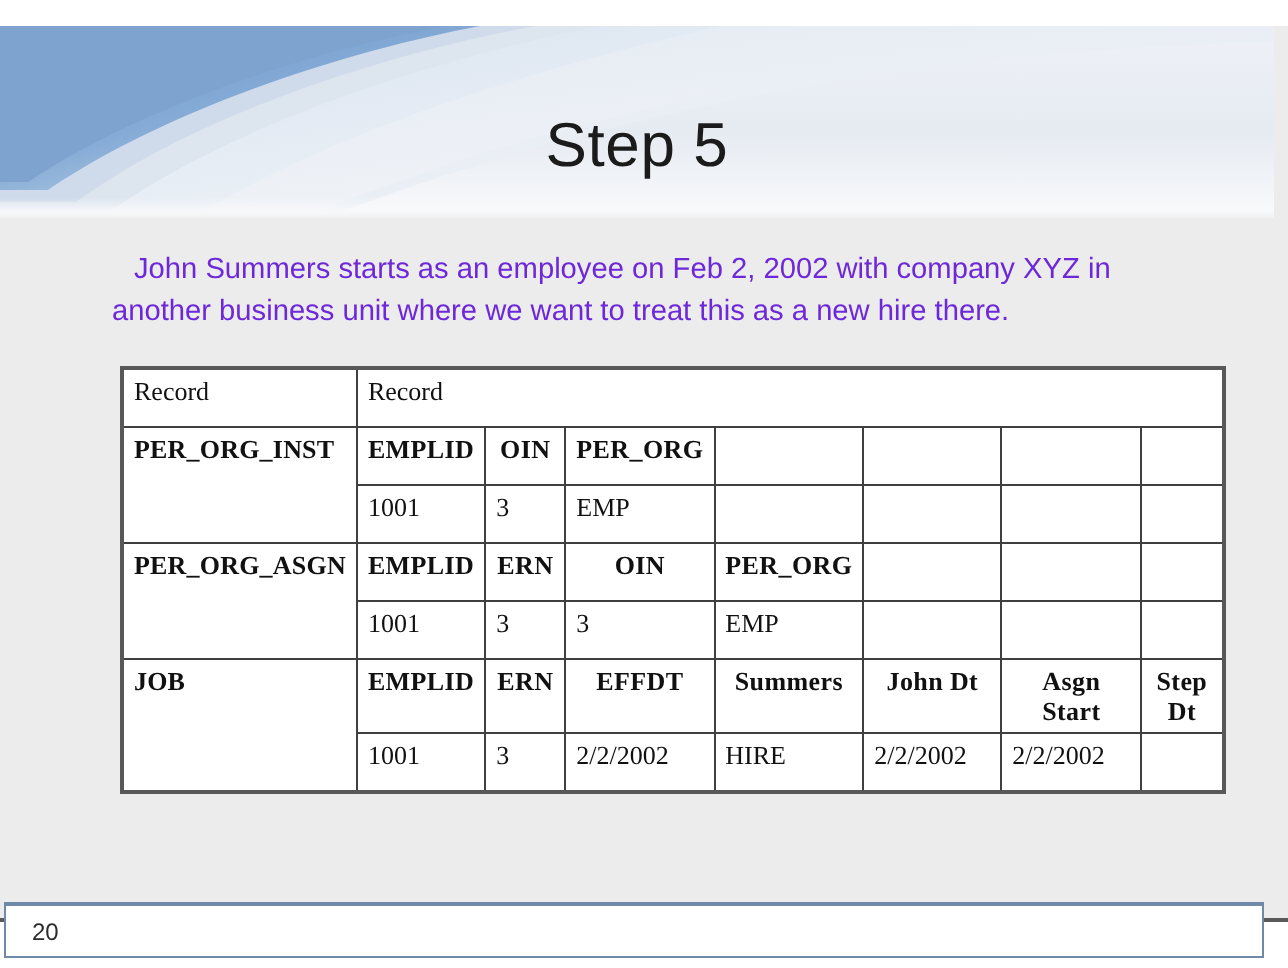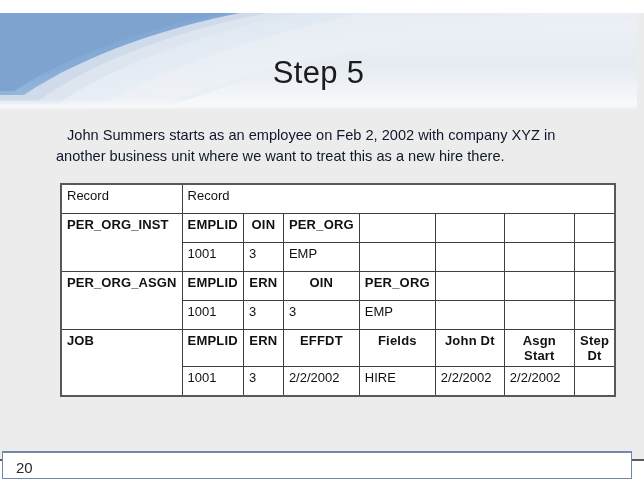--- a/index.html
+++ b/index.html
@@ -61,33 +61,33 @@
   }
 
   
   #body-text {
     position: absolute;
     left: 56px;
     top: 112px;
     width: 548px;
     font-size: 14.6px;
     line-height: 21px;
-    color: #0f172a;
+    color: #6d28d9;
     text-indent: 11px;
   }
 
   
   #grid-wrap {
     position: absolute;
     left: 60px;
     top: 170px;
   }
   table.grid {
     border-collapse: collapse;
-    font-family: Liberation Sans, sans-serif;
+    font-family: Liberation Serif, serif;
     table-layout: fixed;
     background: #ffffff;
     border: 2px solid #585858;
   }
   table.grid col.c-record  { width: 113px; }
   table.grid col.c-1       { width: 60px;  }
   table.grid col.c-2       { width: 40px;  }
   table.grid col.c-3       { width: 70px;  }
   table.grid col.c-4       { width: 70px;  }
   table.grid col.c-5       { width: 69px;  }
@@ -150,21 +150,21 @@
     width: 628px;
     height: 25px;
     background: #ffffff;
     border: 1px solid #6f8aa8;
     border-top-width: 2px;
   }
   #page-number {
     position: absolute;
     left: 13px;
     top: 6px;
-    font-size: 15px;
+    font-size: 12px;
     color: #2b2b2b;
     font-family: "Liberation Sans", sans-serif;
   }
 </style>
 </head>
 <body>
 
 <div id="slide">
 
   <div id="header-band">
@@ -256,21 +256,21 @@
           <td class="val"></td>
           <td class="val"></td>
           <td class="val"></td>
         </tr>
 
         <tr>
           <td class="record rbot" rowspan="2">JOB</td>
           <td class="field wrap">EMPLID</td>
           <td class="field wrap">ERN</td>
           <td class="field wrap">EFFDT</td>
-          <td class="field wrap">Fields</td>
+          <td class="field wrap">Summers</td>
           <td class="field wrap">John Dt</td>
           <td class="field wrap">Asgn Start</td>
           <td class="field wrap">Step Dt</td>
         </tr>
         <tr>
           <td class="val">1001</td>
           <td class="val">3</td>
           <td class="val">2/2/2002</td>
           <td class="val">HIRE</td>
           <td class="val">2/2/2002</td>

